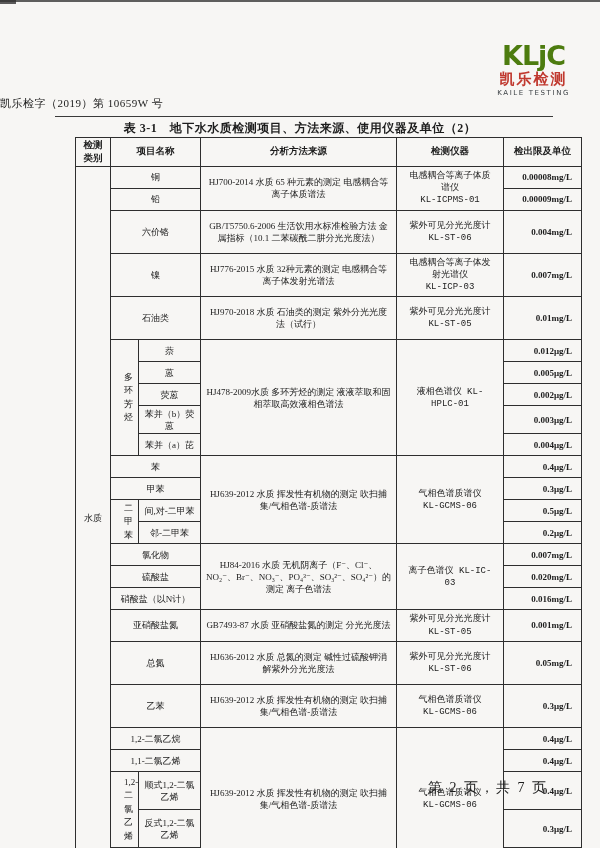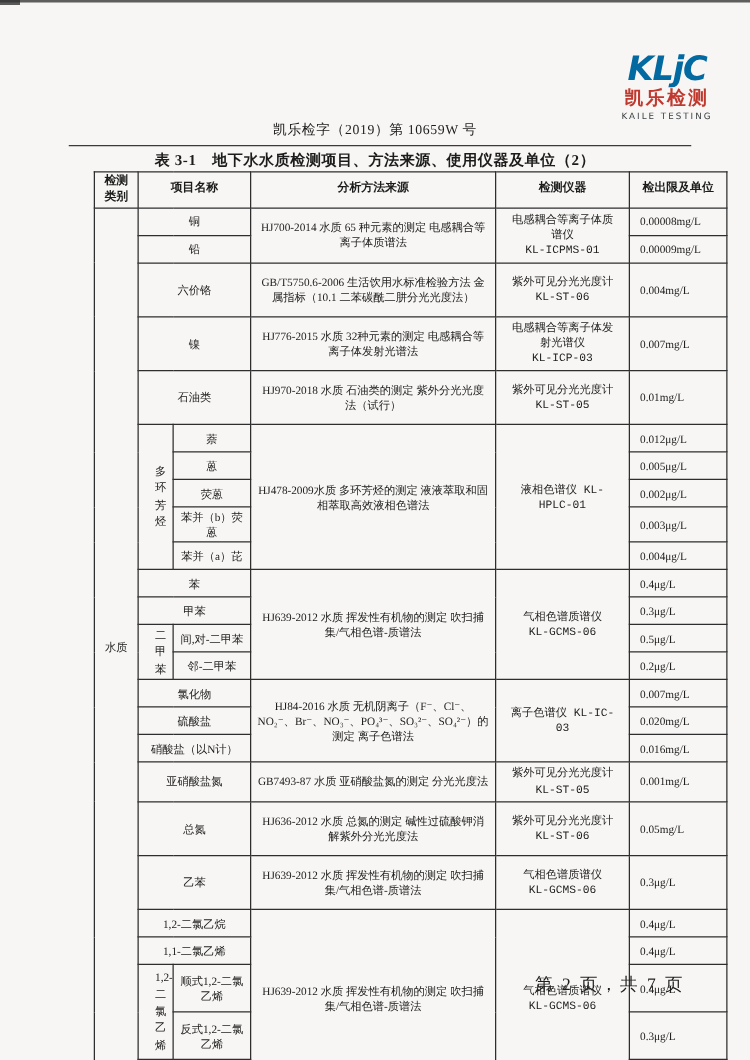--- a/index.html
+++ b/index.html
@@ -10,49 +10,49 @@
     color:#1c1c1c;
     position:relative;
     overflow:hidden;
   }
   .scan-topline { position:absolute; top:0; left:0; width:100%; height:2px; background:#2b2b2b; opacity:.75; }
   .scan-corner { position:absolute; top:0; left:0; width:16px; height:4px; background:#333; opacity:.8; }
 
   .logo { position:absolute; top:42px; right:30px; text-align:center; line-height:1.05; }
   .logo-mark {
     font-family:"DejaVu Sans",sans-serif;
-    font-weight:bold; font-style:italic;
-    font-size:27px; letter-spacing:-1px; color:#0369a1; display:block;
+    font-weight:bold; 
+    font-size:27px; letter-spacing:-1px; color:#4d7c0f; display:block;
   }
   .logo-cn { display:block; font-family:Liberation Serif, serif; font-weight:bold;
     font-size:15px; letter-spacing:2px; color:#c0392f; margin-top:2px; }
   .logo-en { display:block; font-family:"DejaVu Sans",sans-serif; font-weight:normal;
     font-size:7px; letter-spacing:1.6px; color:#3d4246; margin-top:2px; }
 
-  .doc-number { position:absolute; top:96px; left:0; width:100%; text-align:center;
+  .doc-number { position:absolute; top:96px; left:0; width:100%; 
     font-size:11px; letter-spacing:.5px; }
   .head-rule { position:absolute; top:116px; left:55px; width:498px; border-top:1.5px solid #3a3a3a; }
   .doc-title { position:absolute; top:120px; left:0; width:100%; text-align:center;
     font-size:12px; font-weight:bold; letter-spacing:.5px; }
 
   table.main {
     position:absolute; top:137px; left:47px;
     width:506px; border-collapse:collapse; table-layout:fixed;
     border:1.6px solid #2e2e2e;
     margin-left:28px;
   }
   td { border:1px solid #2e2e2e; text-align:center; vertical-align:middle;
     font-size:9px; line-height:1.35; padding:1px 2px; overflow:hidden; }
   tr.hdr td { font-weight:bold; font-size:9.5px; border-bottom:1.6px solid #2e2e2e; height:26px; }
   td.cat-hd { padding:1px 6px; }
   td.method { padding:9px 5px; }
   td.instr  { padding:1px 10px;font-family:Liberation Mono, monospace; }
   td.group  { padding:1px 13px; line-height:1.5; }
   td.limit  { padding:0; }
-  .limit-in { display:flex; justify-content:flex-start; align-items:center; padding:0 9px 0 8px; width:100%; }
+  .limit-in { display:flex; justify-content:flex-end; align-items:center; padding:0 9px 0 8px; width:100%;font-weight:bold; }
   tr { height:22px; }
   tr.r24 { height:24px; } tr.r26 { height:26px; } tr.r28 { height:28px; } tr.r38 { height:38px; }
 
   .page-footer { position:absolute; top:779px; right:52px; font-size:14px; letter-spacing:2px; }
 </style>
 </head>
 <body>
 
 <div class="scan-topline"></div>
 <div class="scan-corner"></div>

